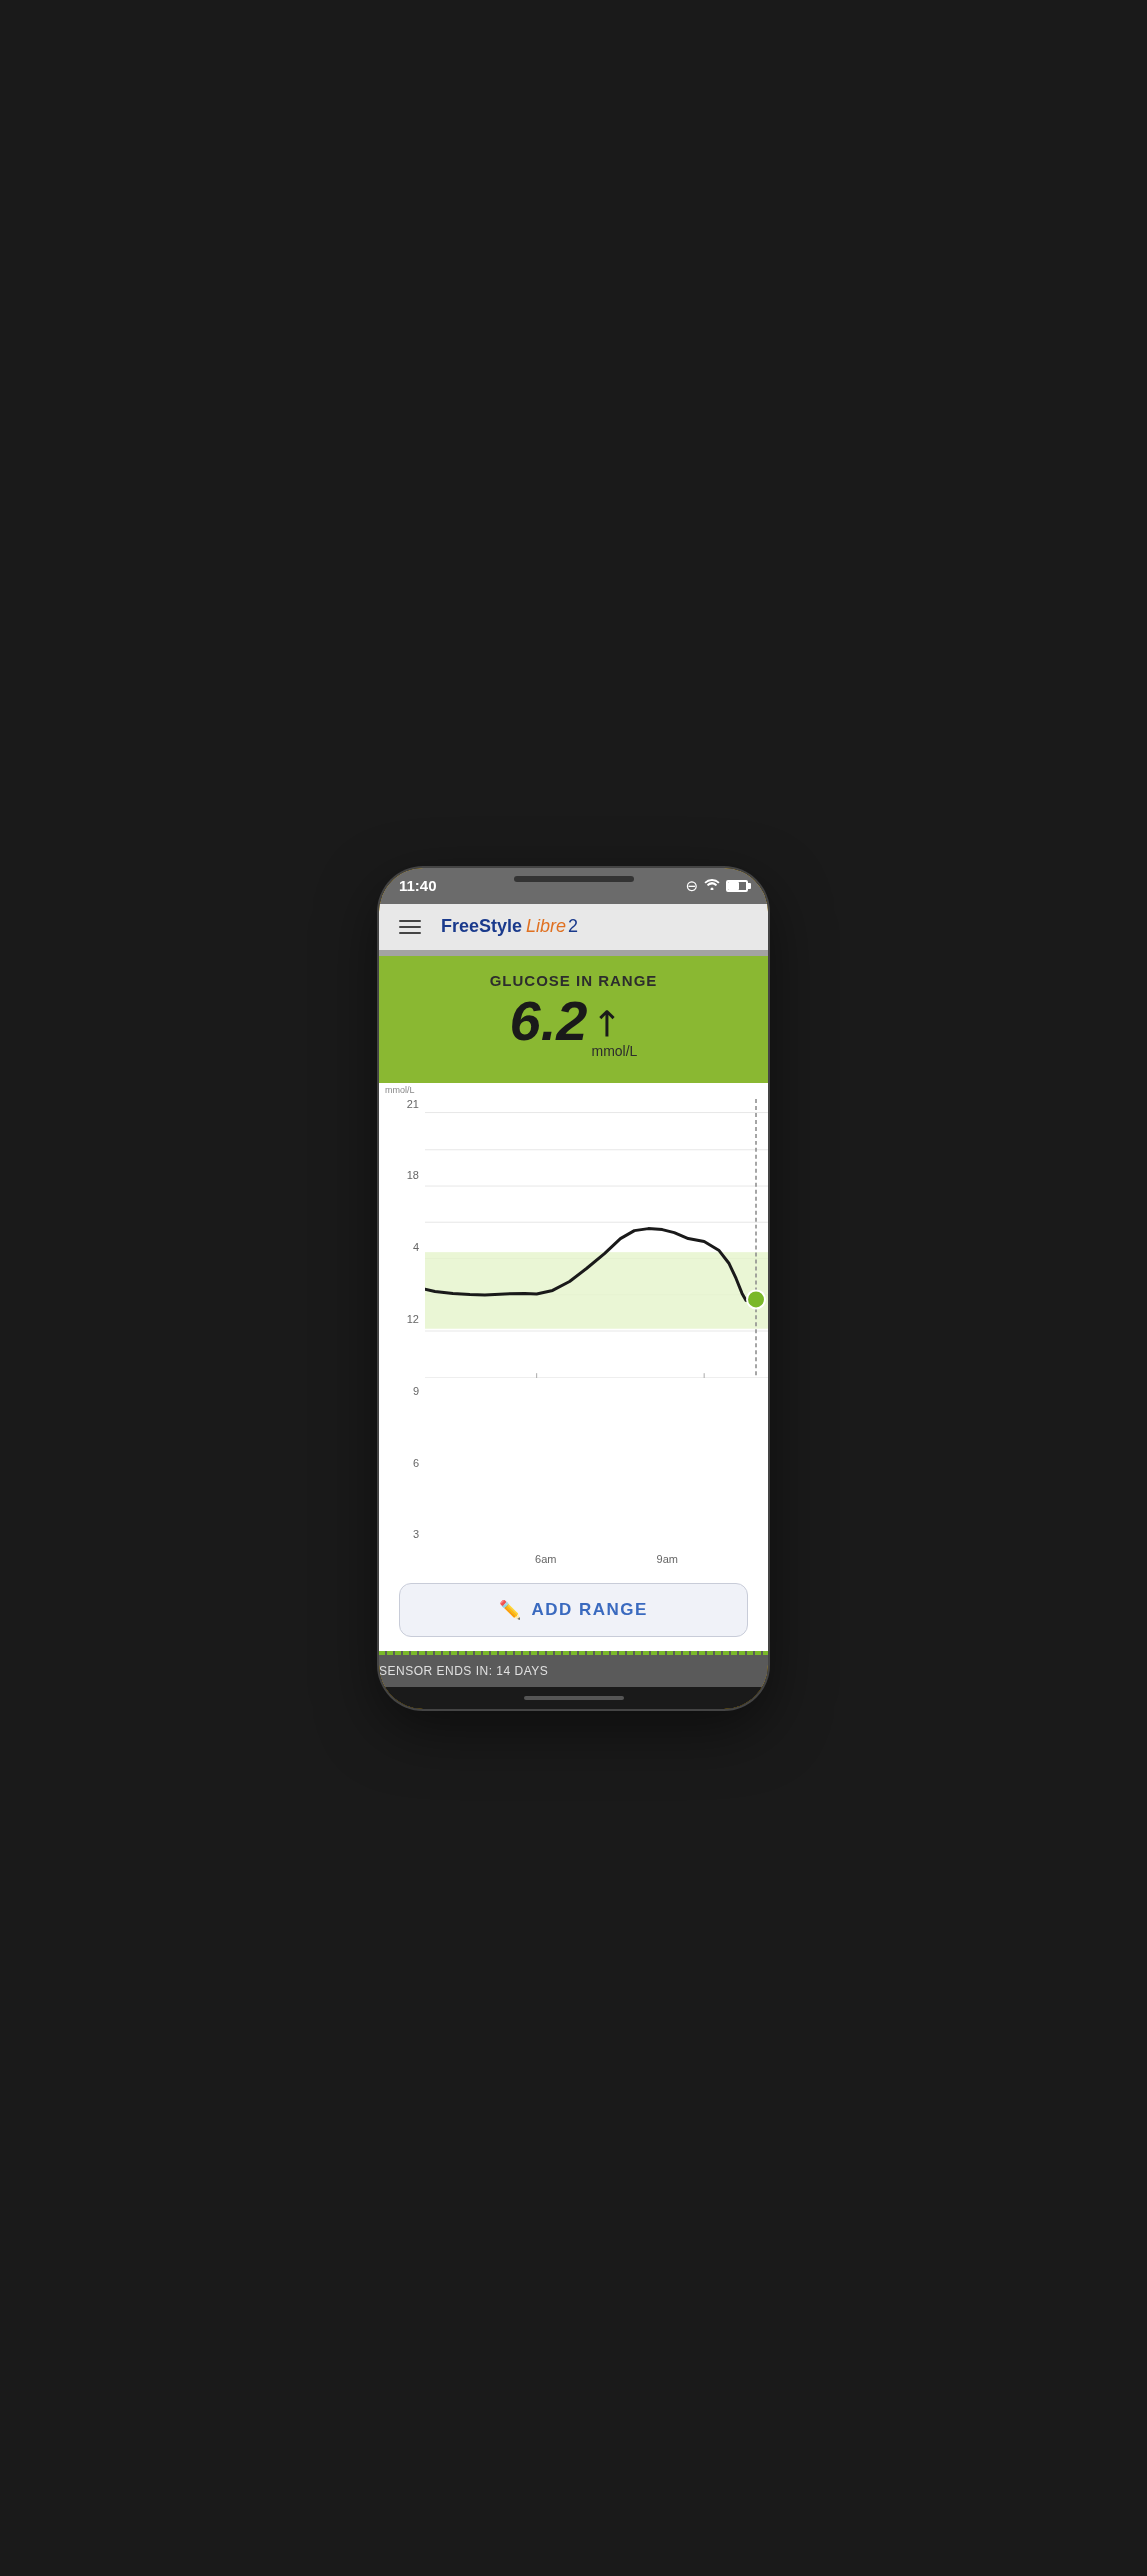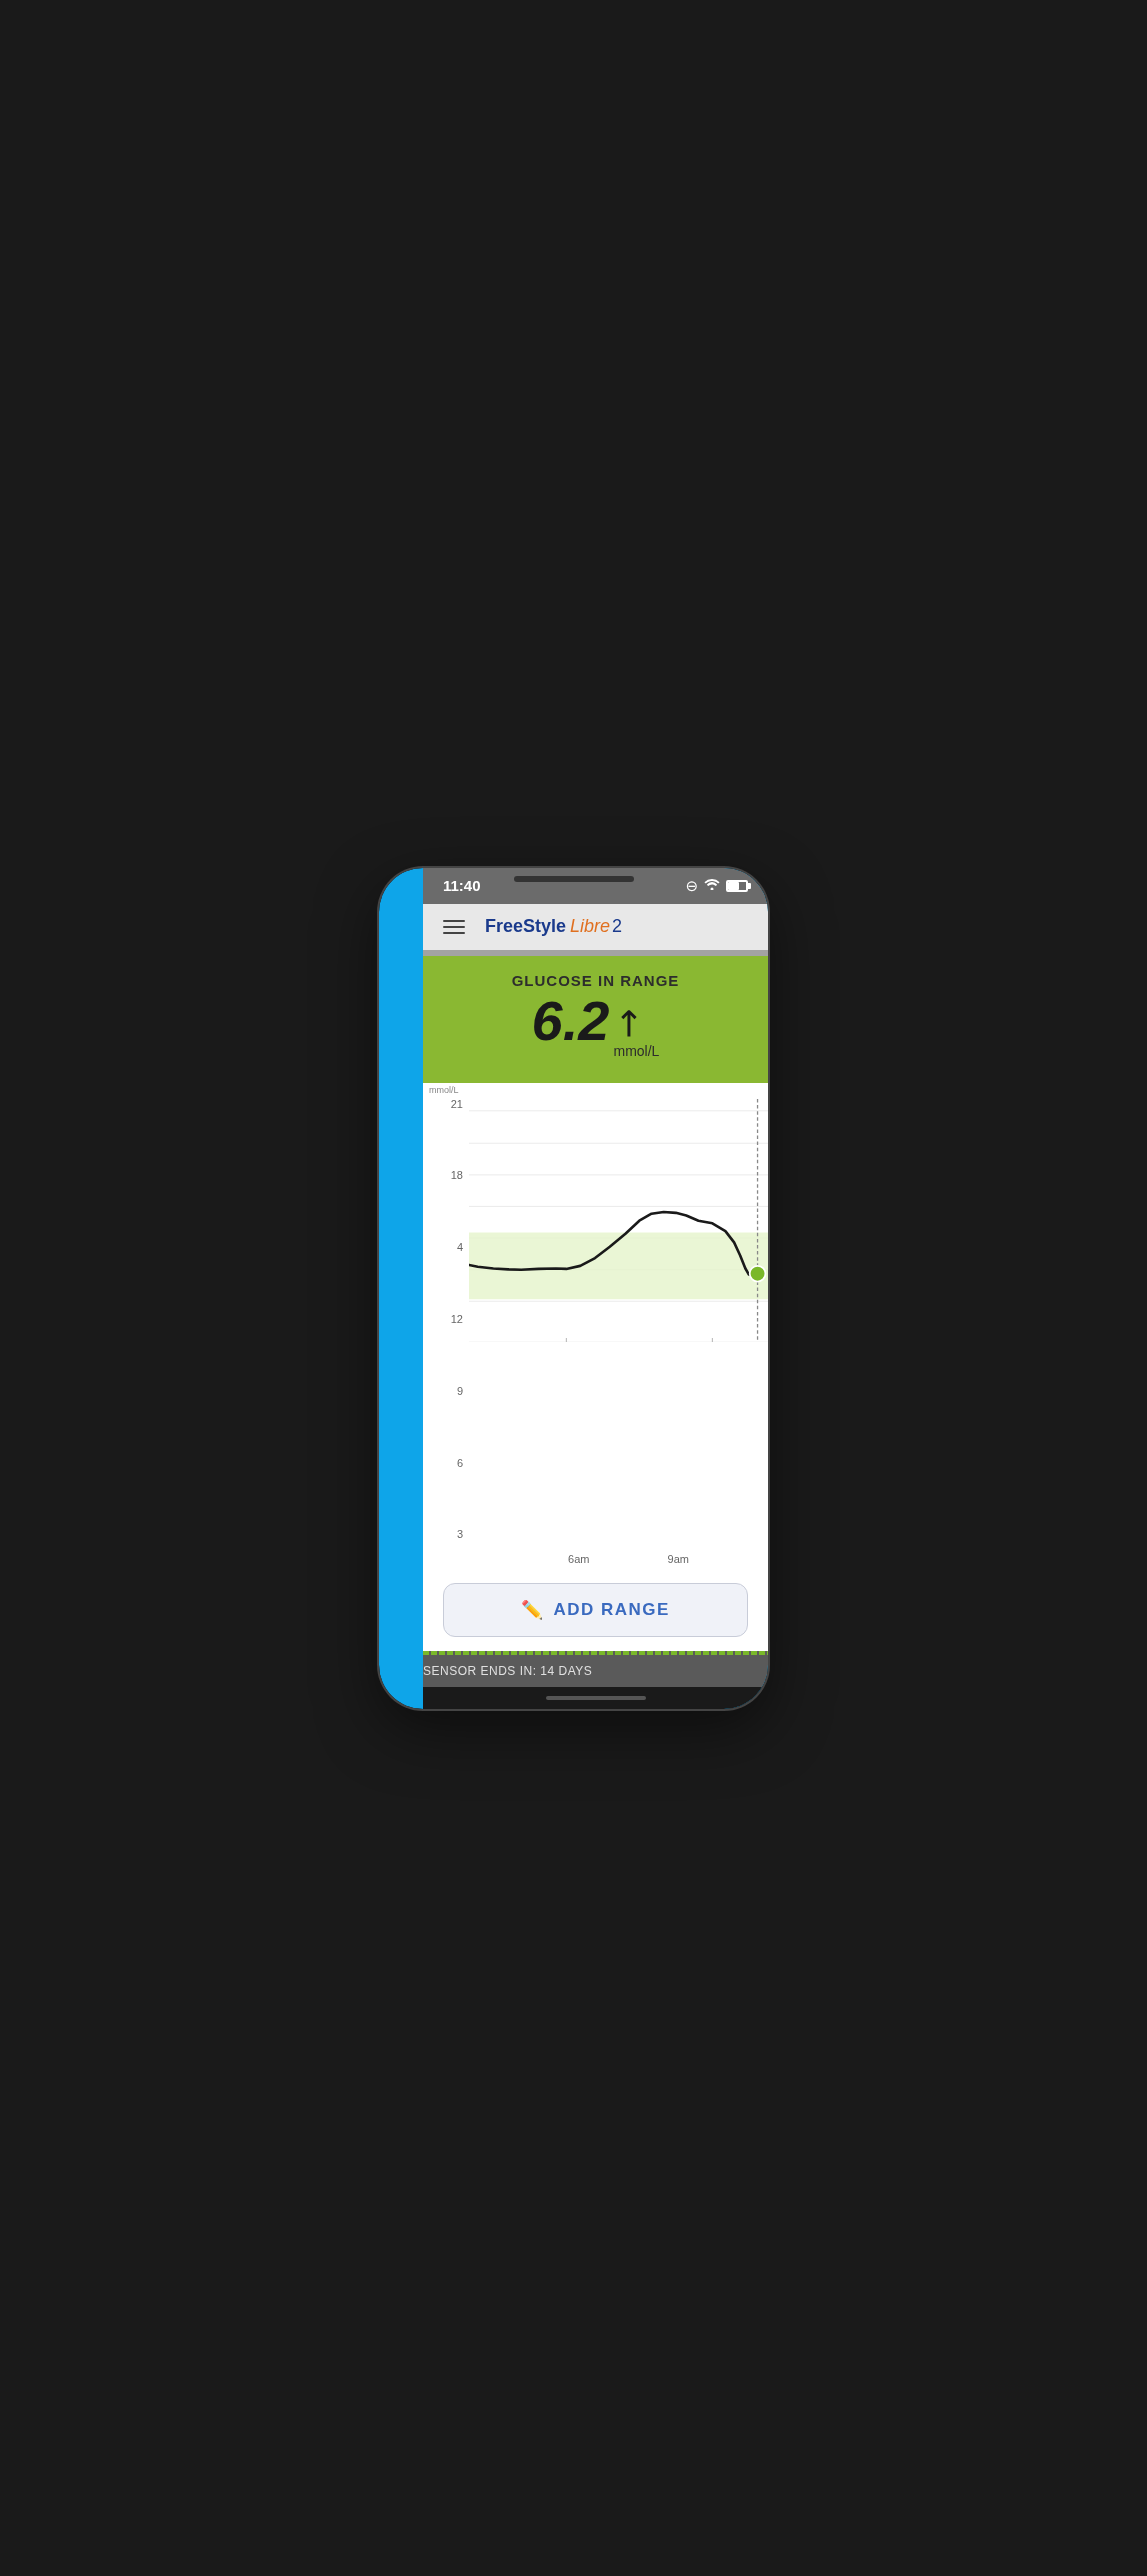--- a/index.html
+++ b/index.html
@@ -31,26 +31,25 @@
       width: 120px;
       height: 6px;
       background: #333;
       border-radius: 3px;
       z-index: 100;
     }
 
     .phone-screen {
       width: 100%;
       height: 100%;
-      background: #0ea5e9;
+      background: #eab308;
       border-radius: 44px;
       overflow: hidden;
       display: flex;
       flex-direction: column;
-      padding-left: 44px;
     }
 
     
     .status-bar {
       background: #6b6b6b;
       height: 36px;
       display: flex;
       align-items: center;
       justify-content: space-between;
       padding: 0 20px;

